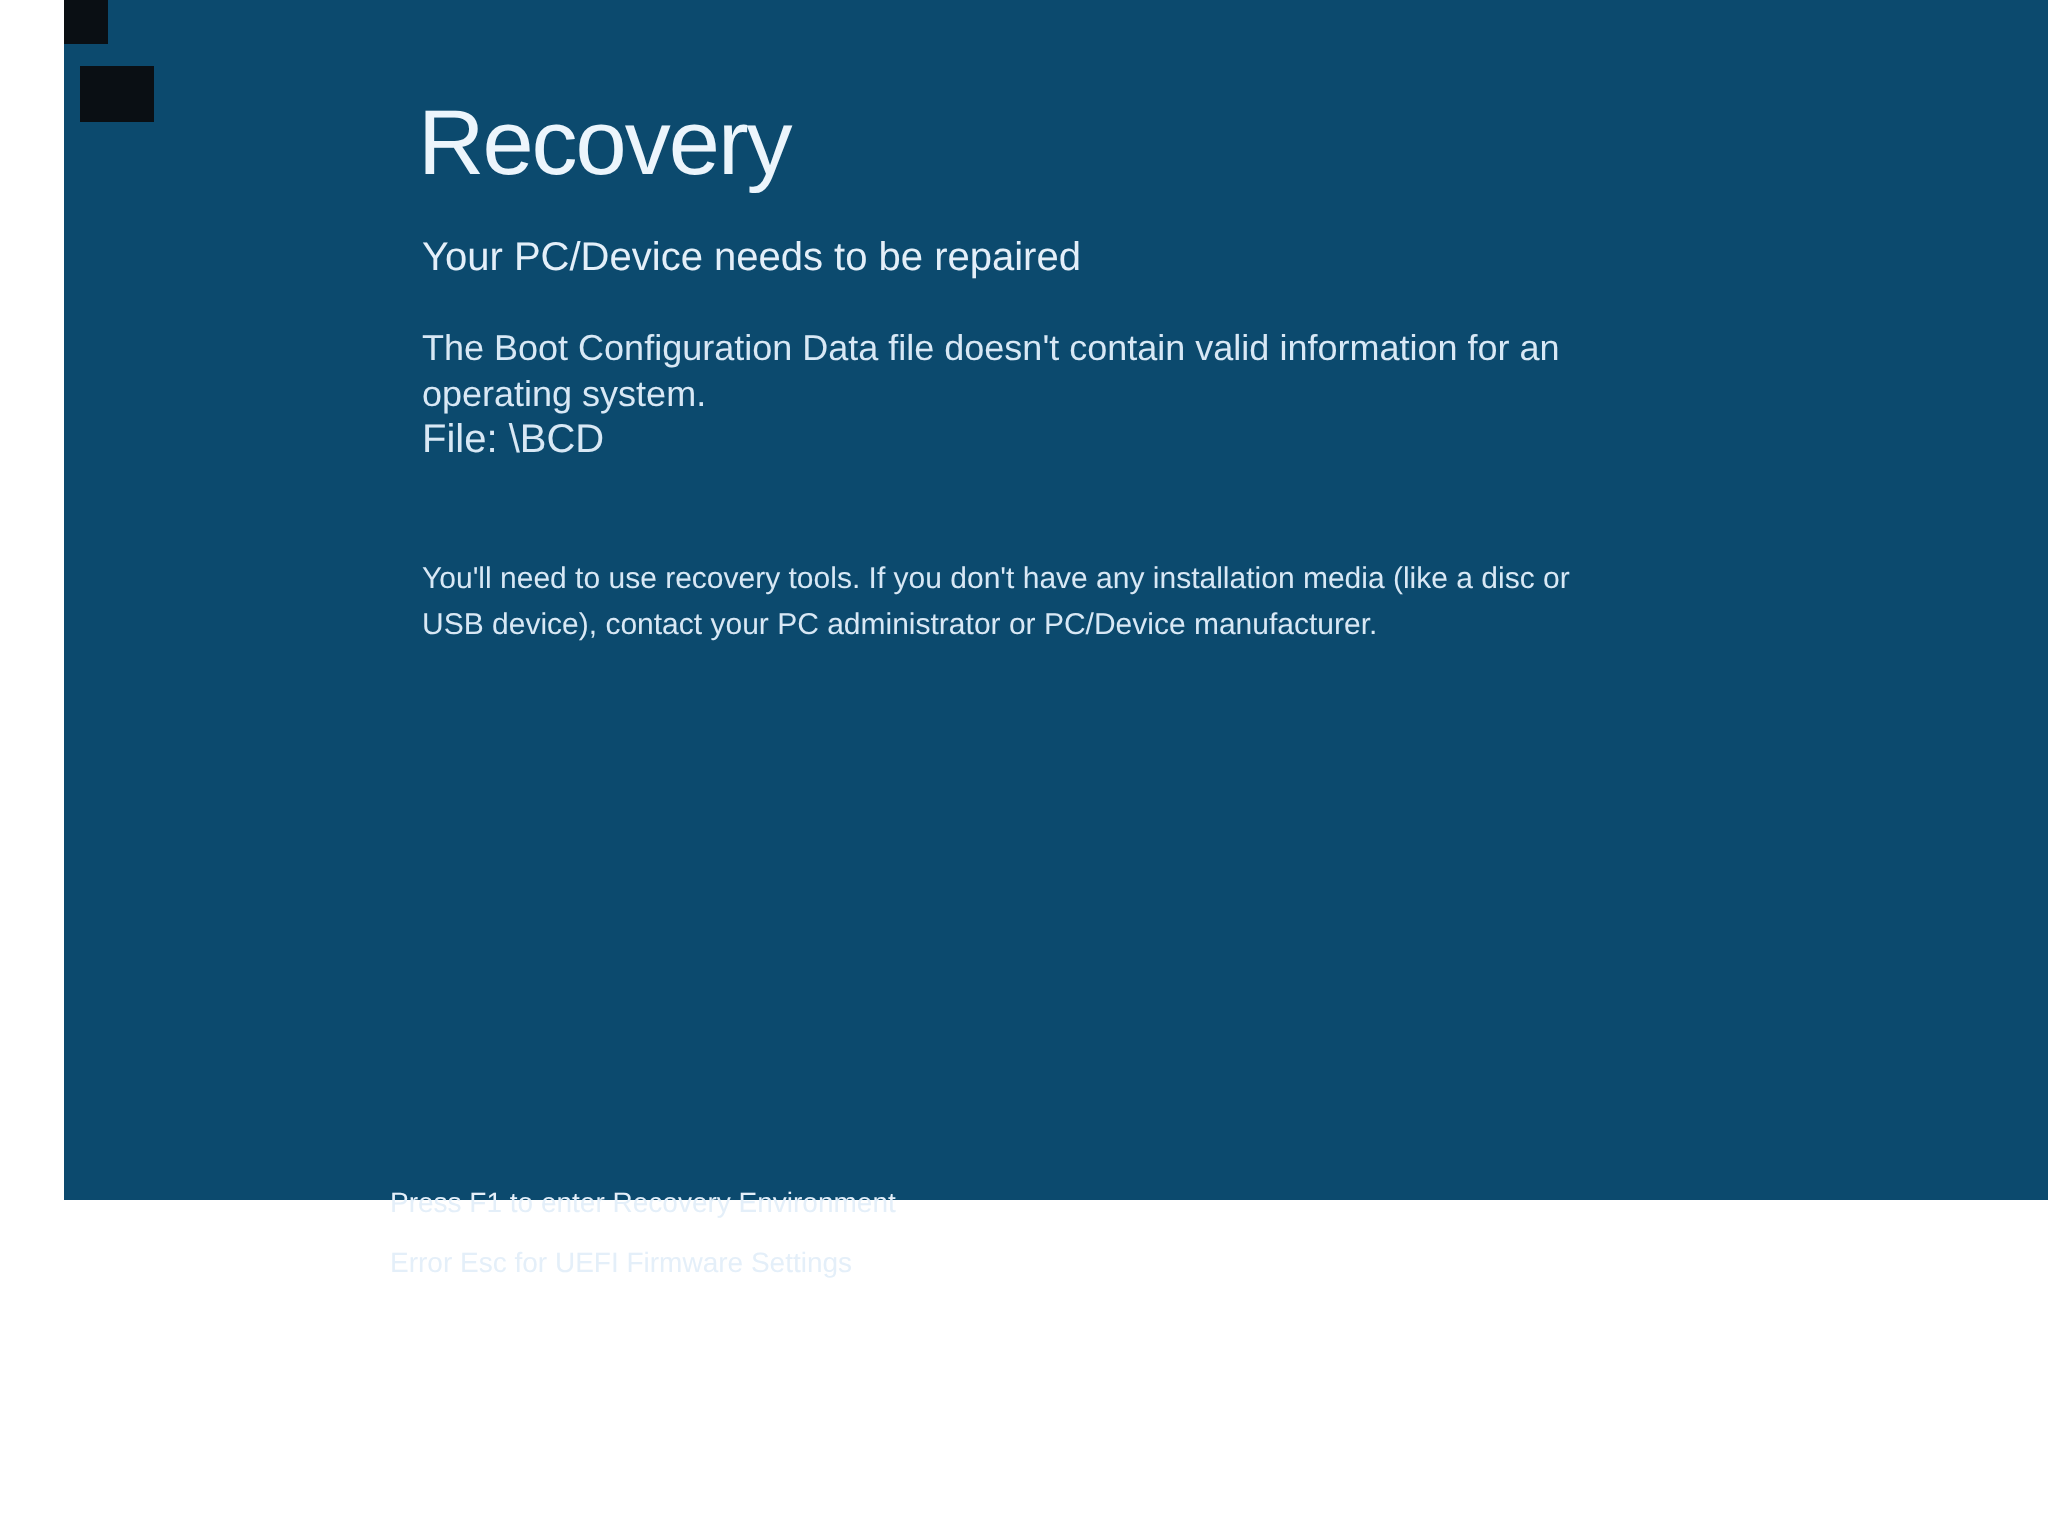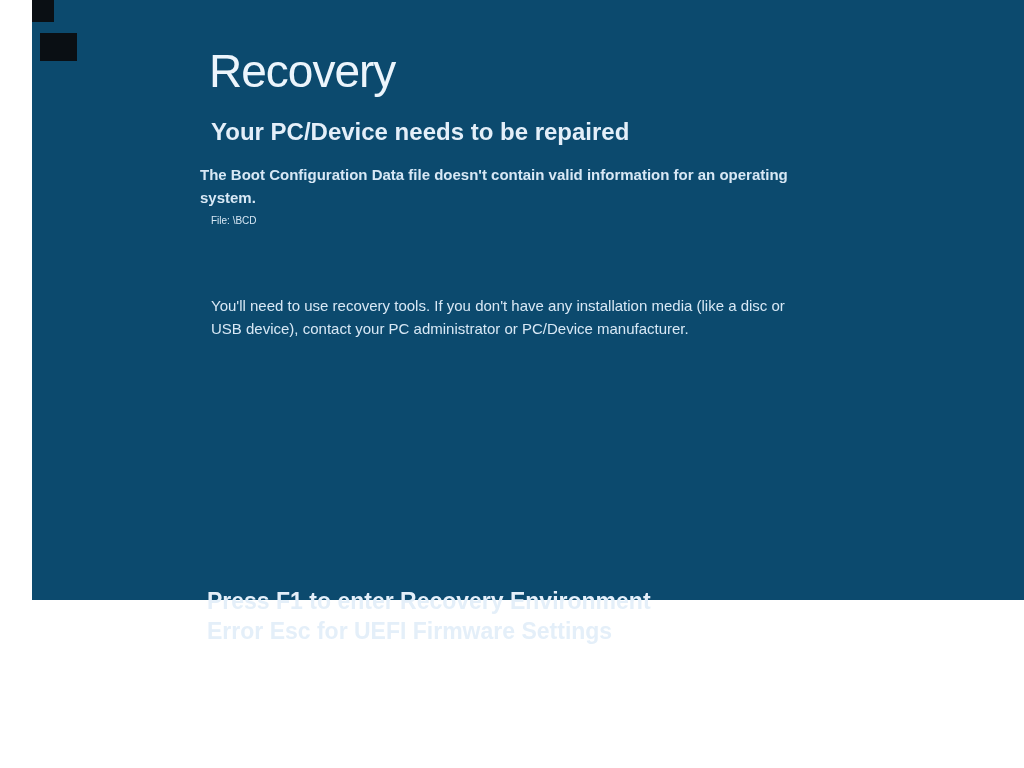--- a/index.html
+++ b/index.html
@@ -26,60 +26,60 @@
     font-size: 46px;
     font-weight: 300;
     letter-spacing: -1px;
     color: #ecf5fc;
     line-height: 1.2;
   }
   .subtitle {
     position: absolute;
     left: 179px;
     top: 116px;
-    font-size: 24px;
-    font-weight: 700;
+    font-size: 20px;
+    font-weight: 400;
     color: #e4eff9;
     line-height: 1.3;
   }
   .description {
     position: absolute;
-    left: 168px;
+    left: 179px;
     top: 163px;
     width: 600px;
-    font-size: 15px;
-    font-weight: 700;
+    font-size: 18px;
+    font-weight: 400;
     color: #d8e8f5;
     line-height: 23px;
   }
   .file-block {
     position: absolute;
     left: 179px;
     top: 209px;
-    font-size: 10px;
+    font-size: 20px;
     font-weight: 400;
     color: #d8e8f5;
     line-height: 23px;
   }
   .instructions {
     position: absolute;
     left: 179px;
-    top: 294px;
+    top: 278px;
     width: 585px;
     font-size: 15px;
     font-weight: 400;
     color: #d8e8f5;
     line-height: 23px;
   }
   .key-hints {
     position: absolute;
-    left: 175px;
+    left: 163px;
     top: 586px;
-    font-size: 23px;
-    font-weight: 700;
+    font-size: 14px;
+    font-weight: 400;
     color: #e4eff9;
     line-height: 30px;
   }
   .artifact {
     position: absolute;
     background: #0a0f14;
   }
   .artifact-1 {
     left: 0;
     top: 0;

